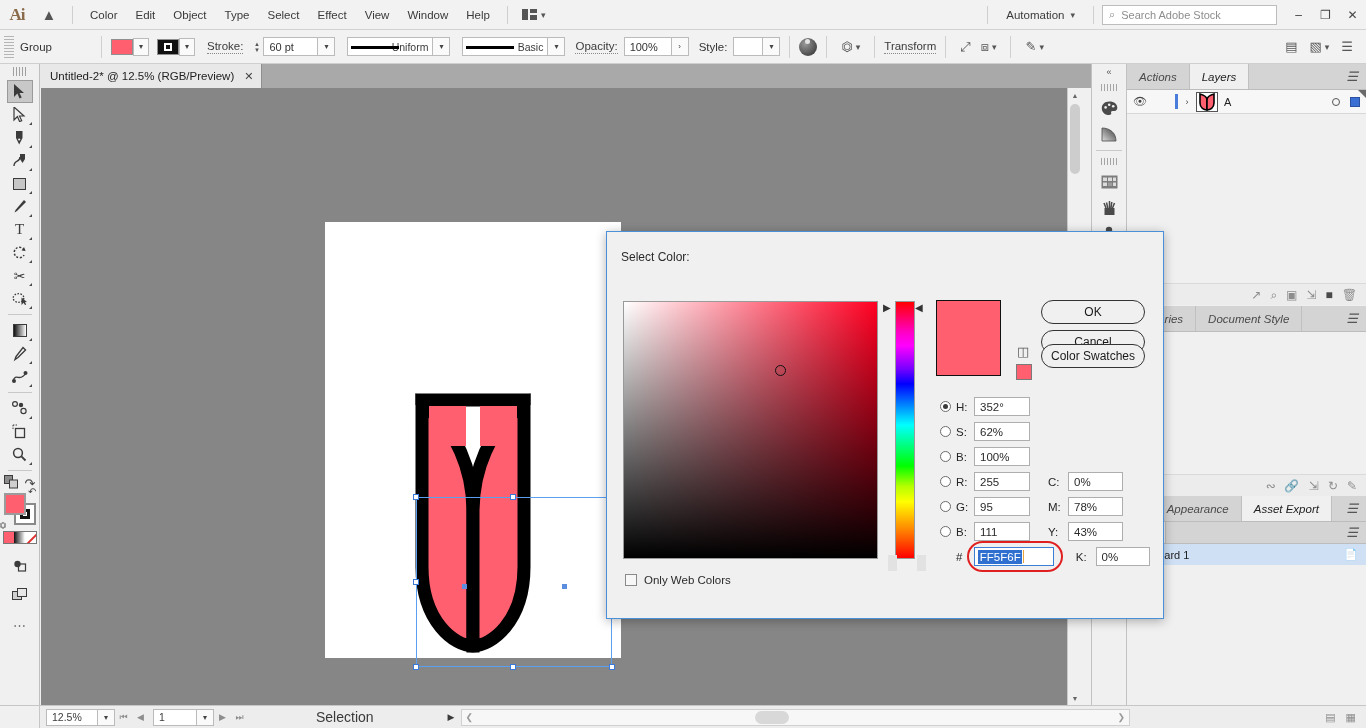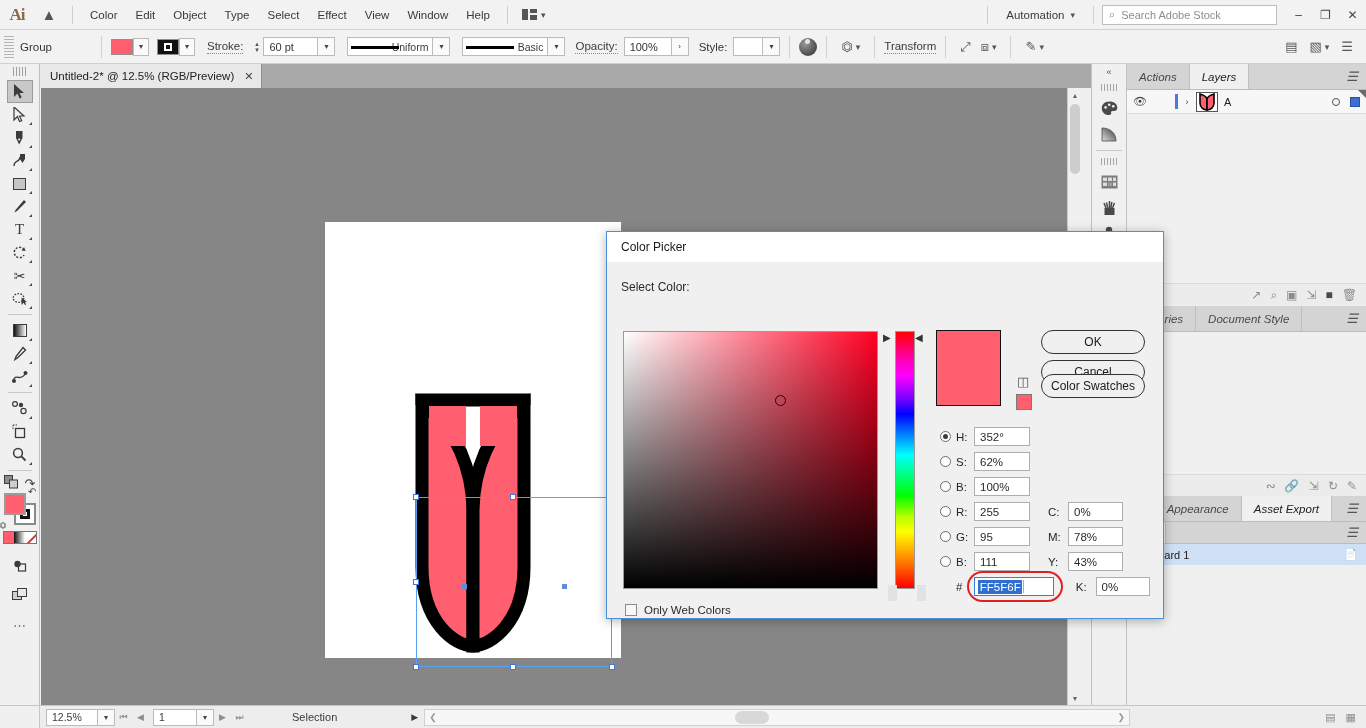--- a/index.html
+++ b/index.html
@@ -230,21 +230,21 @@
   .sb-pad{width:40px;height:23px;background:#f0f0f0;border-right:1px solid #c6c6c6;}
   .sb-zoom {
     width:52px;height:17px;border:1px solid #bbb;background:#fff;font-size:10.5px;
     display:flex;align-items:center;padding-left:5px;margin-left:6px;
   }
   .sb-drop{width:17px;height:17px;border:1px solid #bbb;border-left:none;background:#fafafa;
     display:flex;align-items:center;justify-content:center;font-size:8px;color:#444;}
   .nav-btn{width:17px;text-align:center;font-size:9px;color:#8d8d8d;}
   .sb-page{width:44px;height:17px;border:1px solid #bbb;background:#fff;font-size:10.5px;
     display:flex;align-items:center;padding-left:5px;margin-left:4px;}
-  .sb-status{flex:0 0 auto;margin-left:44px;font-size:11px;color:#3a3a3a;}
+  .sb-status{flex:0 0 auto;margin-left:68px;font-size:14px;color:#3a3a3a;}
   .sb-arrow{margin-left:74px;font-size:9px;color:#3a3a3a;}
   .hscroll {
     margin-left:6px; flex:1; height:17px; background:#f7f7f7; border:1px solid #d0d0d0;
     position:relative; display:flex;align-items:center;justify-content:space-between;
     padding:0 4px; font-size:9px;color:#9a9a9a;
   }
   .hs-thumb{position:absolute;left:44%;top:1px;width:34px;height:13px;background:#d8d8d8;border-radius:7px;}
   .sb-rightpad{width:236px;height:23px;background:#ededed;display:flex;align-items:center;
     justify-content:flex-end;gap:10px;padding-right:10px;font-size:11px;color:#8d8d8d;}
 
@@ -766,21 +766,20 @@
     </div>
 
     <div class="artboard-row">
       <span>Artboard 1</span>
       <span class="ab-ico">📄</span>
     </div>
     <div class="pane-blank" style="height:90px;"></div>
   </div>
 
   <div class="dialog">
-    <div class="dlg-title">Color Picker</div>
     <div class="dlg-body">
       <div class="select-color-lbl">Select Color:</div>
 
       <div class="picker-sv">
         <span class="sv-cursor"></span>
       </div>
 
       <span class="hue-arrow-l">▶</span>
       <span class="hue-arrow-r">◀</span>
       <div class="hue-strip"></div>

